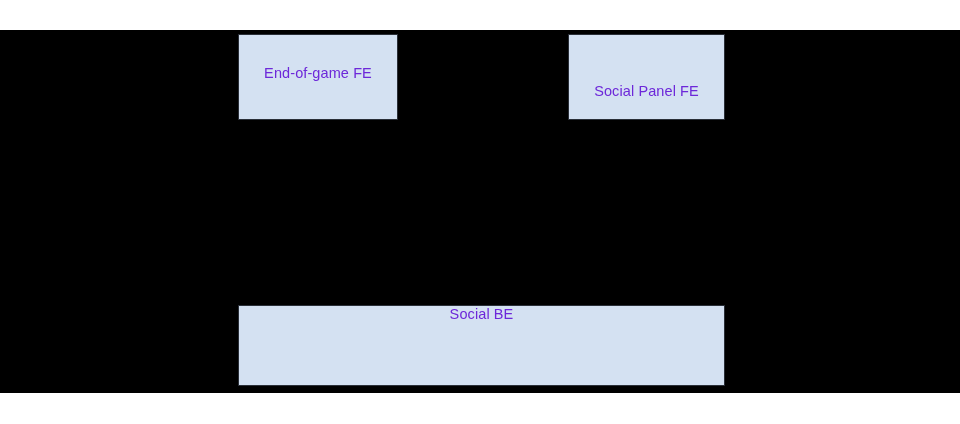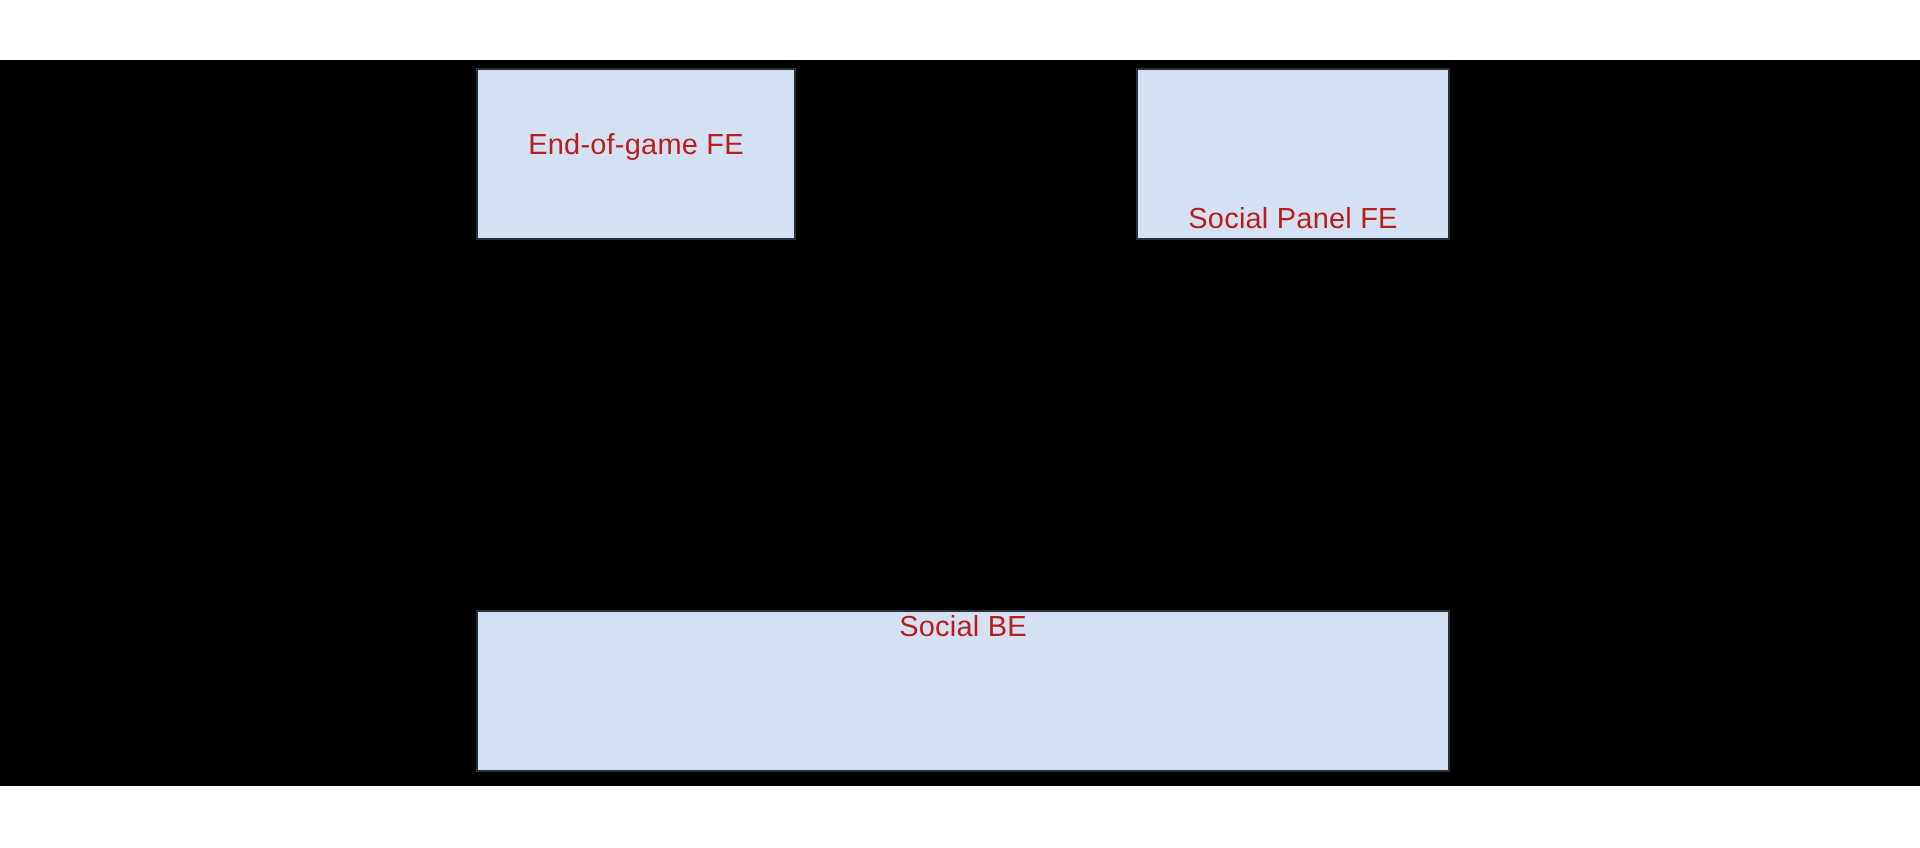--- a/index.html
+++ b/index.html
@@ -28,41 +28,41 @@
     box-sizing: border-box;
     background: #d4e1f2;
     border: 1px solid #2a2f38;
     display: flex;
     align-items: flex-start;
     justify-content: center;
   }
   .node-label {
     font-size: 14.5px;
     line-height: 1.2;
-    color: #b91c1c;
+    color: #6d28d9;
     text-align: center;
     white-space: nowrap;
     letter-spacing: 0.1px;
   }
   
   #node-endofgame-fe {
     left: 238px;
     top: 4px;
     width: 160px;
     height: 86px;
     align-items: flex-start;
     padding-top: 30px;
   }
   
   #node-social-panel-fe {
     left: 568px;
     top: 4px;
     width: 157px;
     height: 86px;
-    align-items: flex-end;
+    align-items: center;
     padding-top: 30px;
   }
   
   #node-social-be {
     left: 238px;
     top: 275px;
     width: 487px;
     height: 81px;
   }
 </style>

